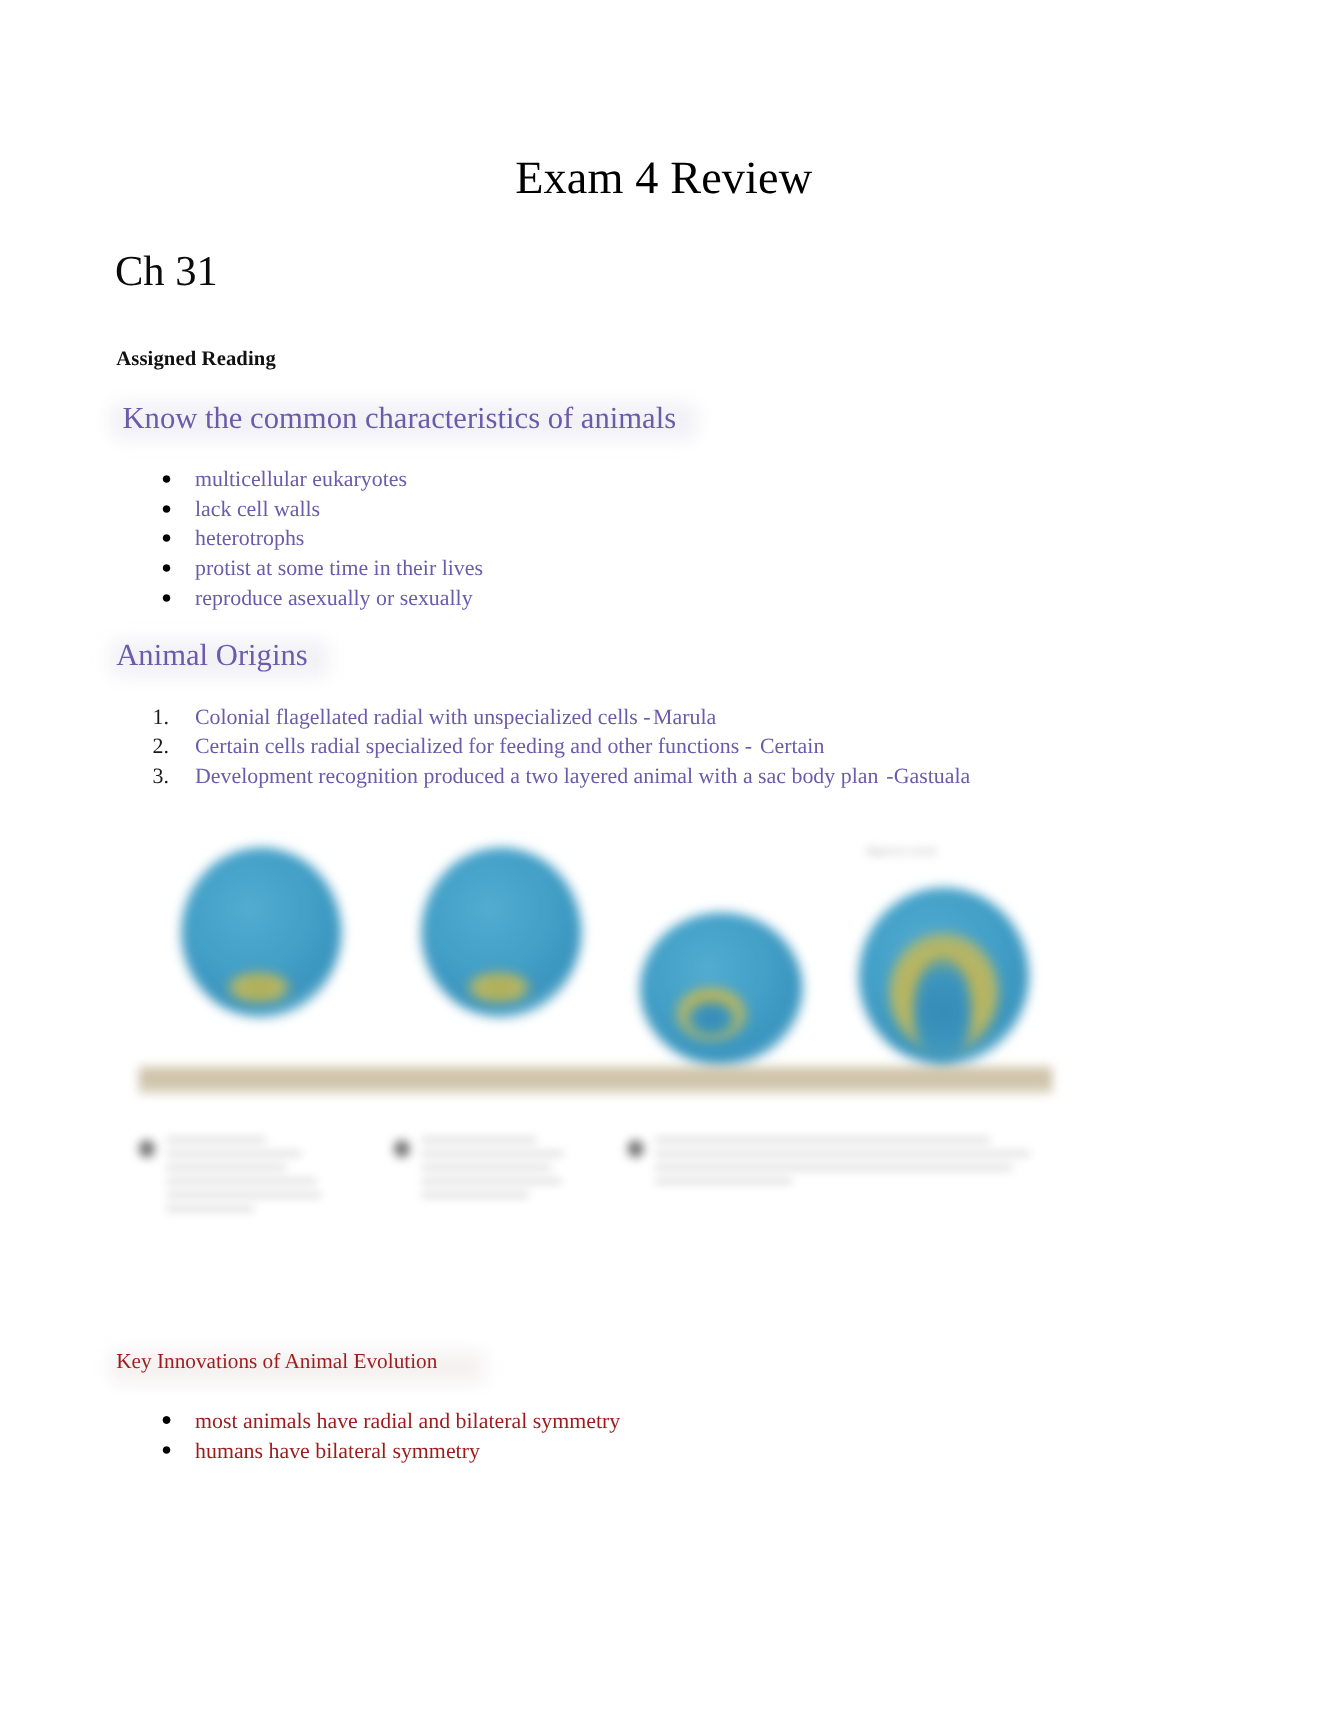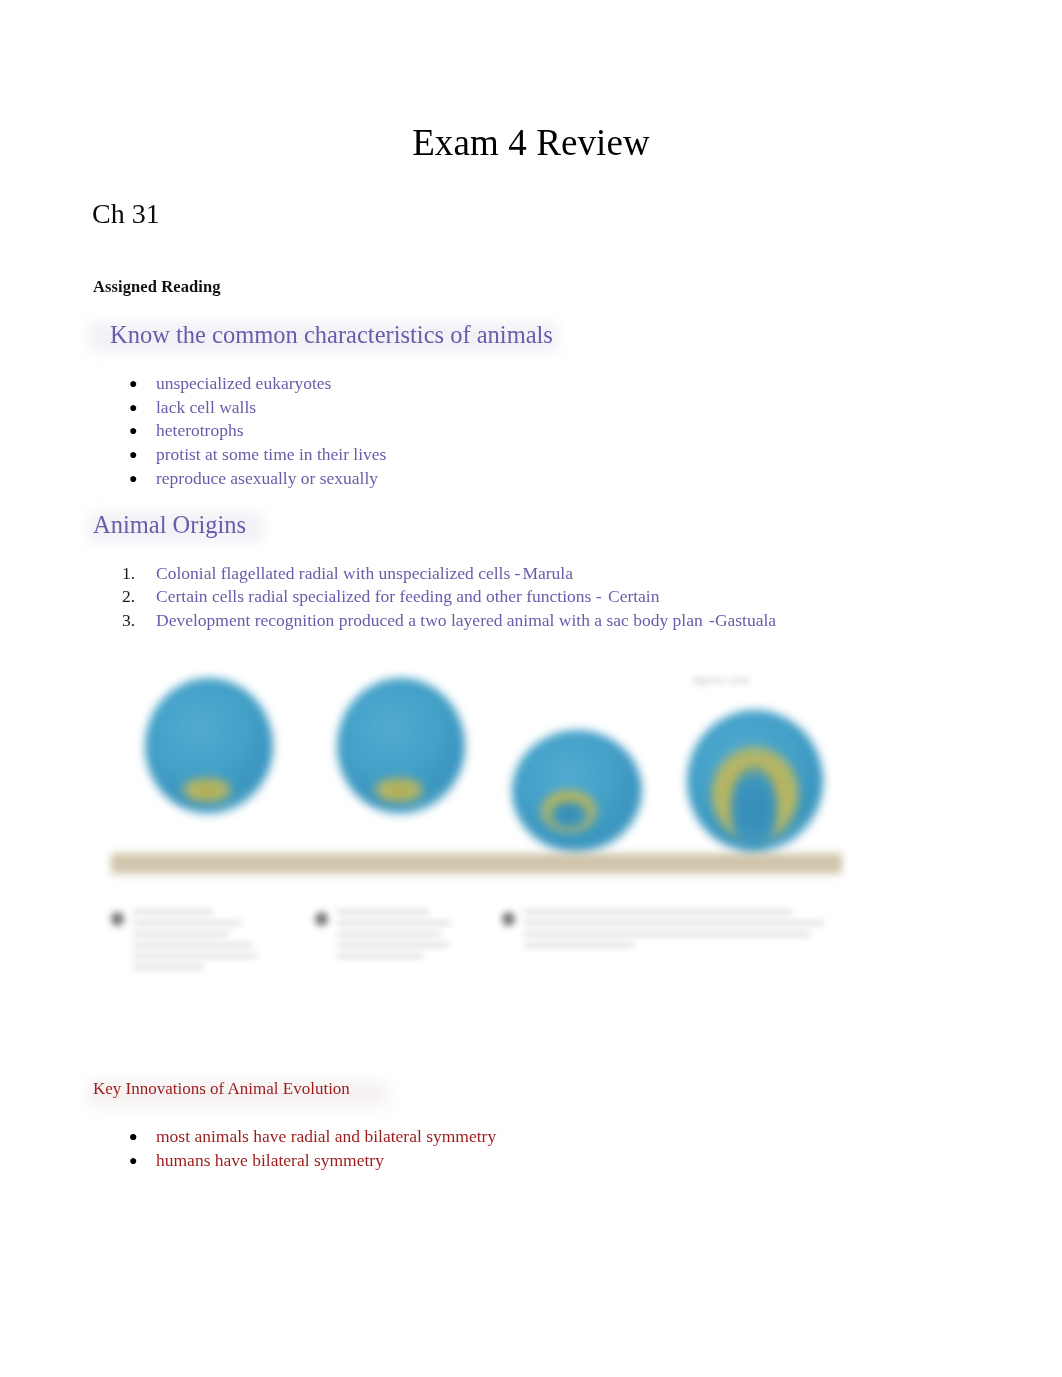--- a/index.html
+++ b/index.html
@@ -32,21 +32,21 @@
     line-height: 1.15;
     color: #000;
     letter-spacing: 0.1px;
   }
 
   
   .chapter-heading {
     position: absolute;
     left: 92px;
     top: 198px;
-    font-size: 28px;
+    font-size: 34px;
     line-height: 1.15;
     color: #0b0b0b;
   }
 
   
   .assigned-reading {
     position: absolute;
     left: 93px;
     top: 277px;
     font-size: 16.5px;
@@ -57,21 +57,21 @@
 
   
   .section-heading {
     position: absolute;
     font-size: 24.5px;
     line-height: 1.2;
     color: #6b5bab;
     white-space: nowrap;
   }
   .section-heading.purple { color: #6b5bab; }
-  .section-heading.sh1 { left: 110px; top: 320px; }
+  .section-heading.sh1 { left: 98px; top: 320px; }
   .section-heading.sh2 { left: 93px; top: 510px; }
 
   .subsection-heading {
     position: absolute;
     left: 93px;
     top: 1079px;
     font-size: 17px;
     color: #9e1b1b;
     white-space: nowrap;
   }
@@ -251,21 +251,21 @@
   <div class="doc-title">Exam 4 Review</div>
 
   <div class="chapter-heading">Ch 31</div>
 
   <div class="assigned-reading">Assigned Reading</div>
 
   <div class="halo" style="left:88px; top:322px; width:470px; height:30px;"></div>
   <div class="section-heading purple sh1">Know the common characteristics of animals</div>
 
   <ul class="bullet-list" id="animal-characteristics-list">
-    <li><span class="marker">●</span><span class="purple-text">unspecialized eukaryotes</span></li>
+    <li><span class="marker">●</span><span class="purple-text">multicellular eukaryotes</span></li>
     <li><span class="marker">●</span><span class="purple-text">lack cell walls</span></li>
     <li><span class="marker">●</span><span class="purple-text">heterotrophs</span></li>
     <li><span class="marker">●</span><span class="purple-text">protist at some time in their lives</span></li>
     <li><span class="marker">●</span><span class="purple-text">reproduce asexually or sexually</span></li>
   </ul>
 
   <div class="halo" style="left:88px; top:512px; width:175px; height:30px;"></div>
   <div class="section-heading purple sh2">Animal Origins</div>
 
   <ol class="num-list" id="animal-origins-list">

